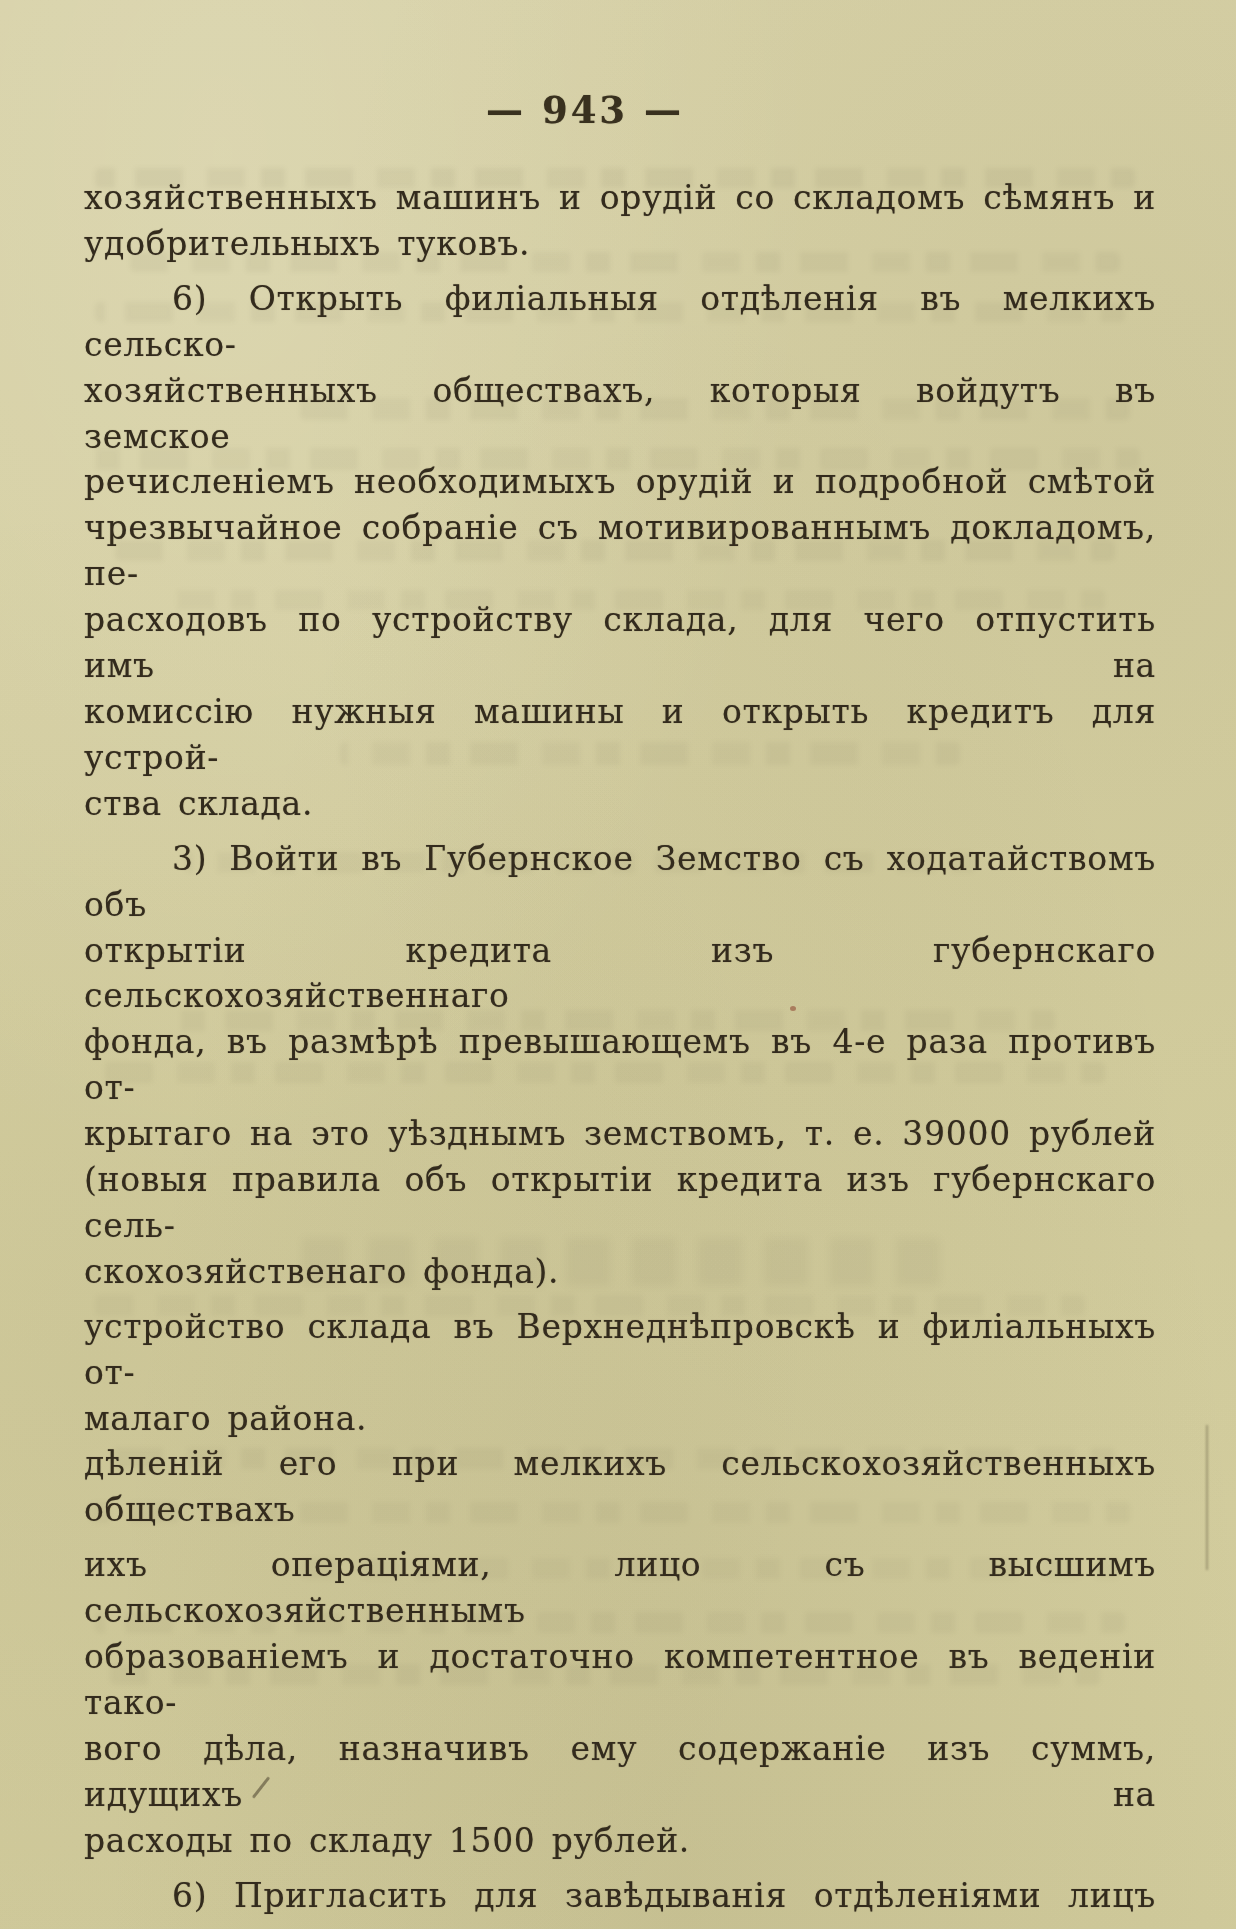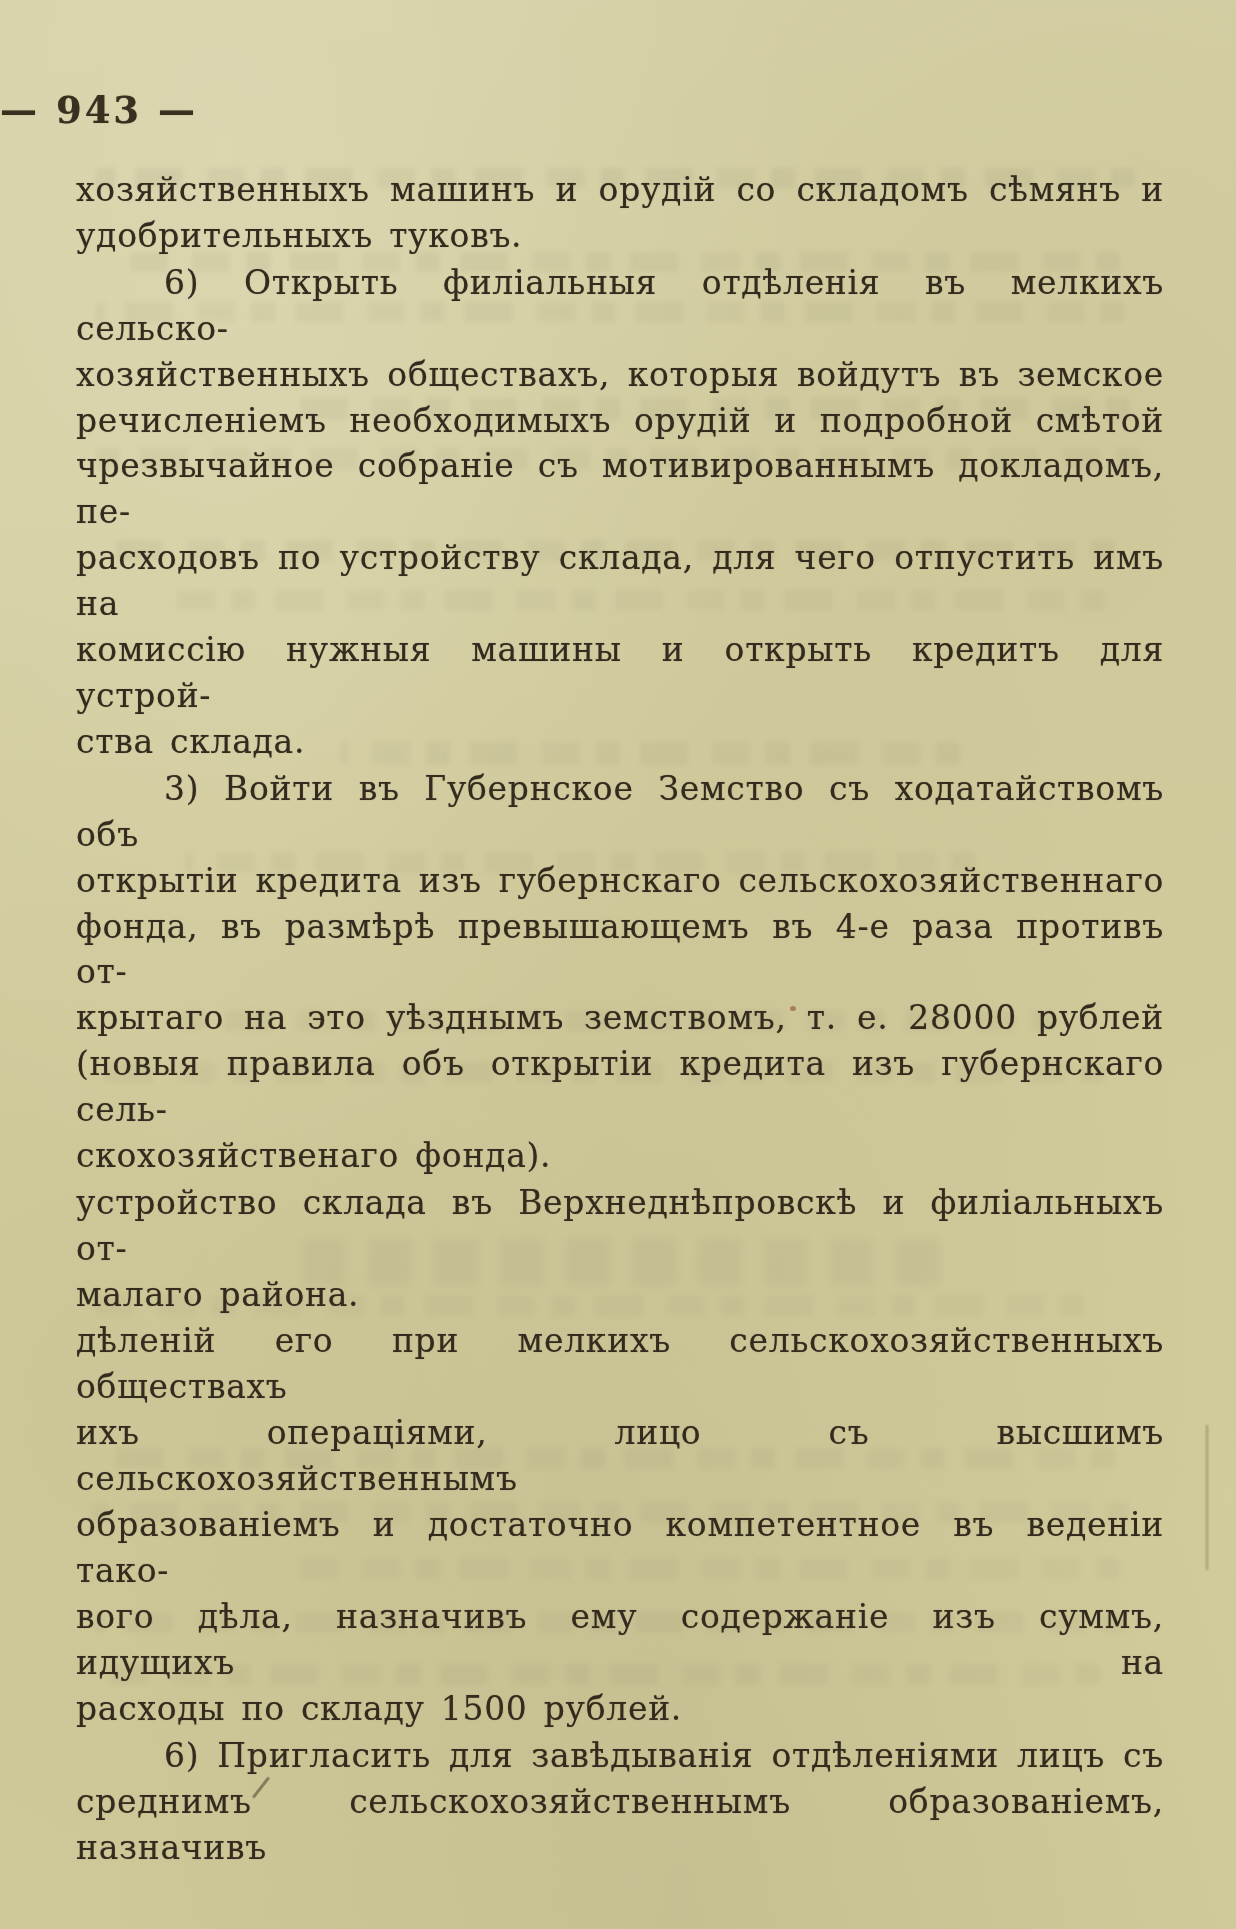--- a/index.html
+++ b/index.html
@@ -24,42 +24,42 @@
     position: absolute;
     inset: 0;
   }
 
   
   .folio {
     position: absolute;
     top: 88px;
     left: 0;
     width: 1170px;
-    text-align: left;
+    text-align: center;
     font-size: 37px;
     font-weight: bold;
     letter-spacing: 3px;
     color: #39311f;
     text-shadow: 0 0 1px rgba(57,49,31,0.45);
   }
 
   
   .text-block {
     position: absolute;
     top: 166px;
     left: 75px;
     width: 1090px;
     font-size: 33px;
     line-height: 45.9px;
     color: #332b1d;
     letter-spacing: 0.7px;
     word-spacing: 5px;
     text-shadow: 0 0 1px rgba(51,43,29,0.42);
   }
-  .para { margin: 1px; }
+  .para { margin: 9px; }
   .line {
     text-align: justify;
     text-align-last: justify;
     white-space: normal;
   }
   .line.last { text-align-last: left; }
   .para.indent .line.first { text-indent: 88px; }
 
   
   .ghost {
@@ -142,21 +142,21 @@
         <div class="line">речисленіемъ необходимыхъ орудій и подробной смѣтой</div>
         <div class="line">чрезвычайное собраніе съ мотивированнымъ докладомъ, пе-</div>
         <div class="line">расходовъ по устройству склада, для чего отпустить имъ на</div>
         <div class="line">комиссію нужныя машины и открыть кредитъ для устрой-</div>
         <div class="line last">ства склада.</div>
       </div>
       <div class="para indent">
         <div class="line first">3) Войти въ Губернское Земство съ ходатайствомъ объ</div>
         <div class="line">открытіи кредита изъ губернскаго сельскохозяйственнаго</div>
         <div class="line">фонда, въ размѣрѣ превышающемъ въ 4-е раза противъ от-</div>
-        <div class="line">крытаго на это уѣзднымъ земствомъ, т. е. 28000 рублей</div>
+        <div class="line">крытаго на это уѣзднымъ земствомъ, т. е. 39000 рублей</div>
         <div class="line">(новыя правила объ открытіи кредита изъ губернскаго сель-</div>
         <div class="line last">скохозяйственаго фонда).</div>
       </div>
       <div class="para indent">
         <div class="line">устройство склада въ Верхнеднѣпровскѣ и филіальныхъ от-</div>
         <div class="line last">малаго района.</div>
         <div class="line">дѣленій его при мелкихъ сельскохозяйственныхъ обществахъ</div>
       </div>
       <div class="para indent">
         <div class="line">ихъ операціями, лицо съ высшимъ сельскохозяйственнымъ</div>

